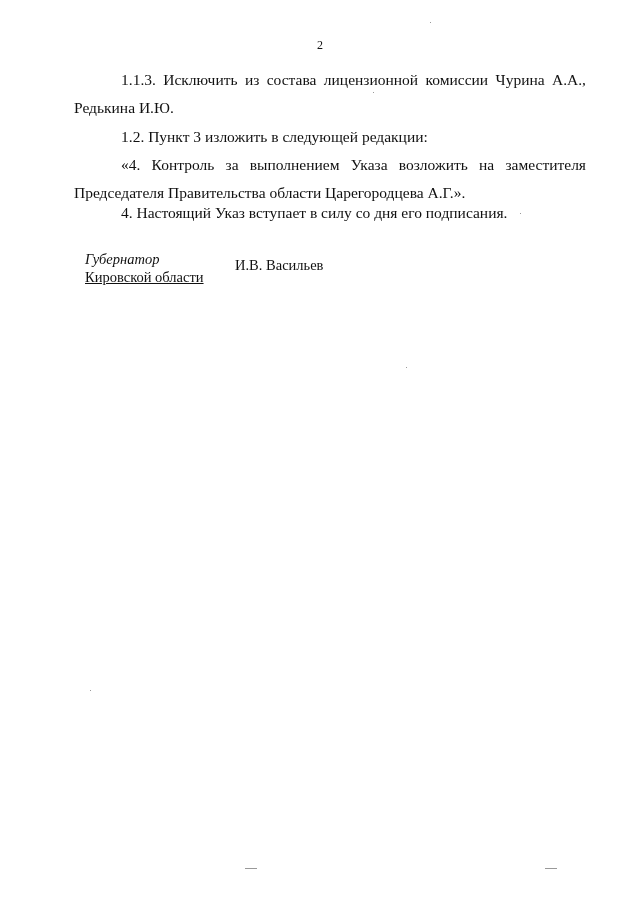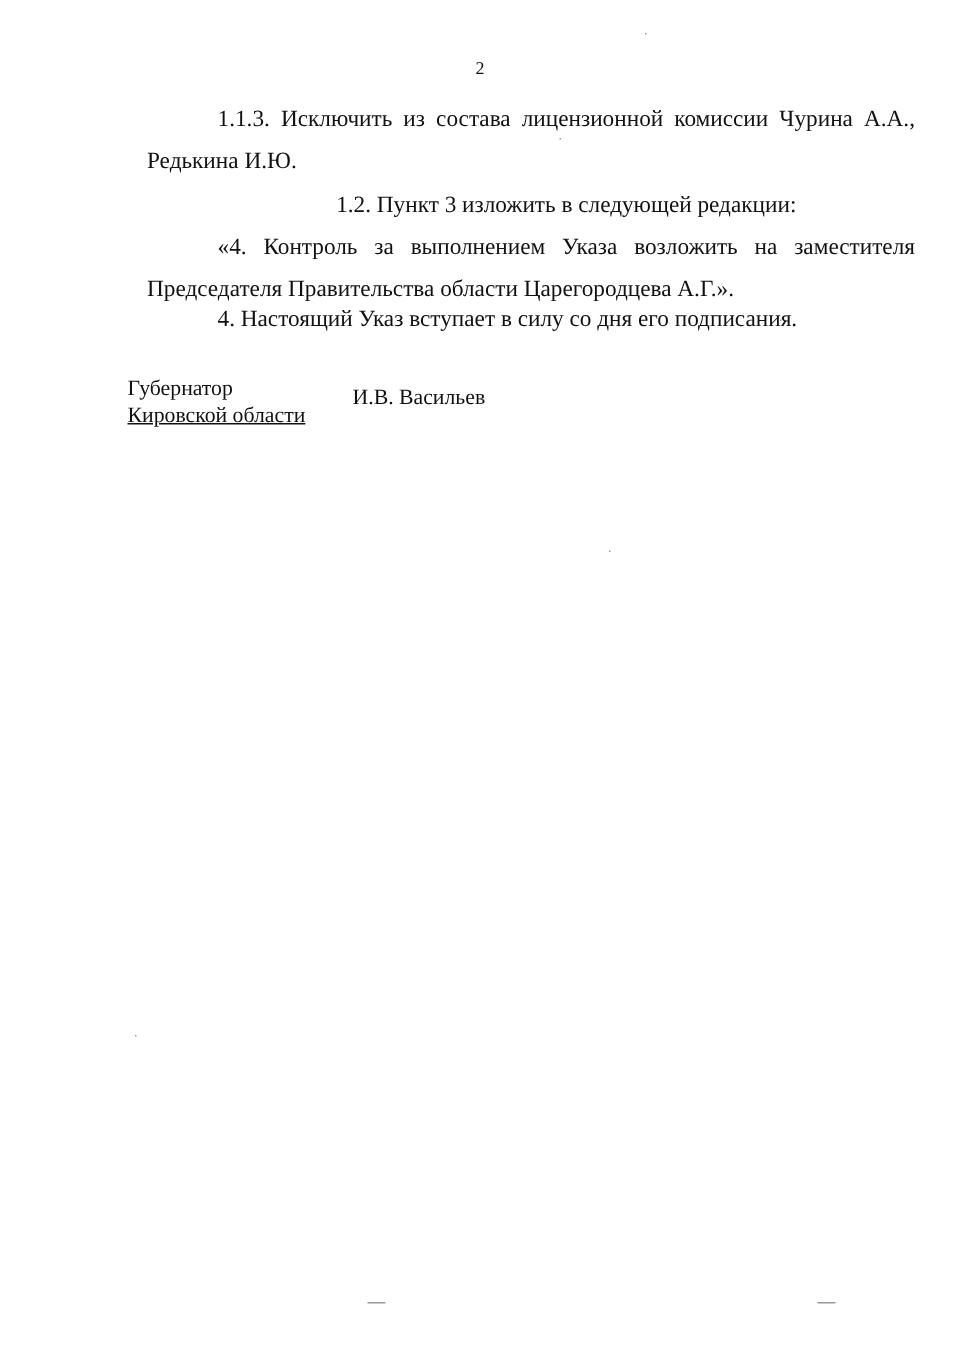--- a/index.html
+++ b/index.html
@@ -1,41 +1,41 @@
 <!DOCTYPE html>
 <html><head>
 <meta charset="utf-8">
 <style>
   html, body { margin: 0; padding: 0; background: #ffffff; }
   body { width: 640px; height: 905px; position: relative; overflow: hidden;
          font-family: "Liberation Serif", "DejaVu Serif", serif; color: #111; }
   .pagenum { position: absolute; top: 38px; left: 0; width: 640px; text-align: center; font-size: 12px; }
-  .p { position: absolute; left: 98px; width: 512px; font-size: 15.5px; line-height: 20px; }
+  .p { position: absolute; left: 74px; width: 512px; font-size: 15.5px; line-height: 20px; }
   .just { text-align: justify; text-align-last: justify; }
   .indent { padding-left: 47px; box-sizing: border-box; }
   .sig { position: absolute; left: 85px; font-size: 14.5px; line-height: 18px; }
   .dot { position: absolute; width: 1px; height: 1px; background: #999; }
 </style>
 </head>
 <body>
 
 <div>
   <div class="pagenum">2</div>
 
   <div class="p just indent" style="top:70px;">1.1.3. Исключить из состава лицензионной комиссии Чурина А.А.,</div>
   <div class="p" style="top:98px;">Редькина И.Ю.</div>
 
-  <div class="p indent" style="top:127px;text-align:center;">1.2. Пункт 3 изложить в следующей редакции:</div>
+  <div class="p indent" style="top:127px;">1.2. Пункт 3 изложить в следующей редакции:</div>
 
   <div class="p just indent" style="top:155px;">«4. Контроль за выполнением Указа возложить на заместителя</div>
   <div class="p" style="top:183px;">Председателя Правительства области Царегородцева А.Г.».</div>
 
   <div class="p indent" style="top:203px;">4. Настоящий Указ вступает в силу со дня его подписания.</div>
 
-  <div class="sig" style="top:250px;">Губернатор</div>
+  <div class="sig" style="top:250px;font-style:italic;">Губернатор</div>
   <div class="sig" style="top:268px;text-decoration:underline;">Кировской области</div>
   <div class="sig" style="top:256px; left:235px;">И.В. Васильев</div>
 
   <div class="dot" style="left:430px; top:22px;"></div>
   <div class="dot" style="left:373px; top:92px;"></div>
   <div class="dot" style="left:520px; top:213px;"></div>
   <div class="dot" style="left:406px; top:367px;"></div>
   <div class="dot" style="left:90px; top:690px;"></div>
   <div class="dot" style="left:245px; top:868px; width:12px;"></div>
   <div class="dot" style="left:545px; top:868px; width:12px;"></div>

